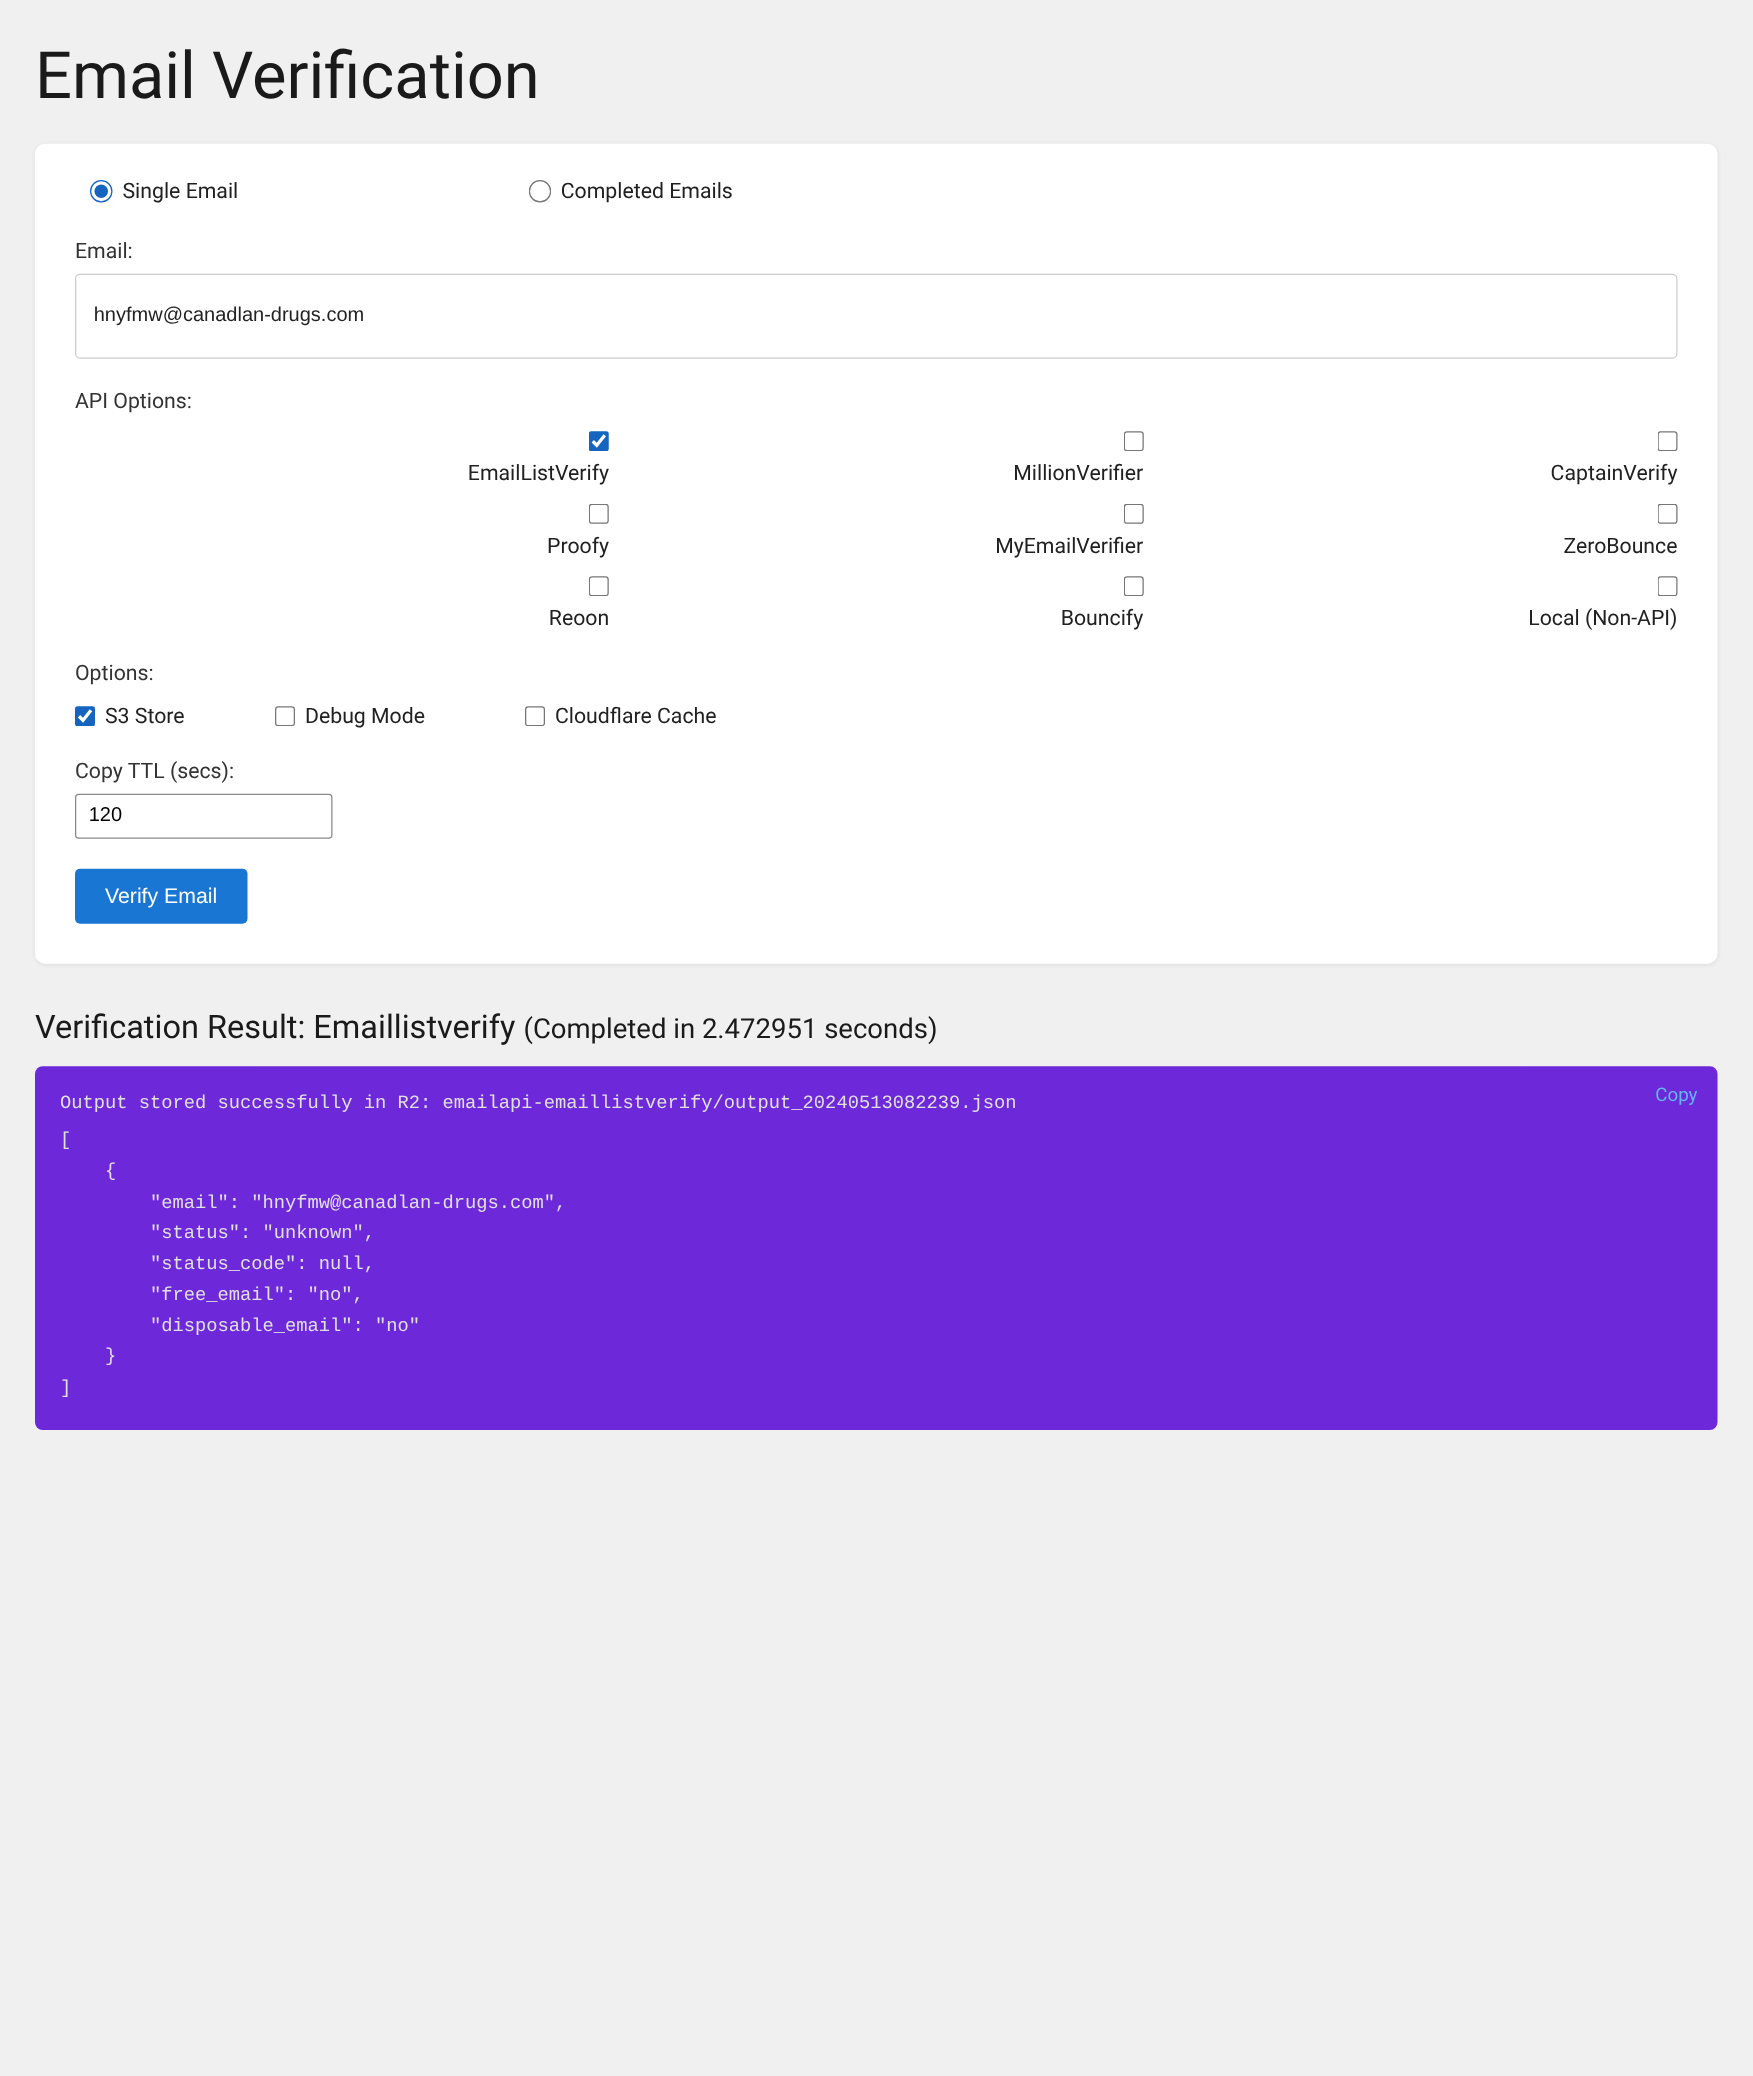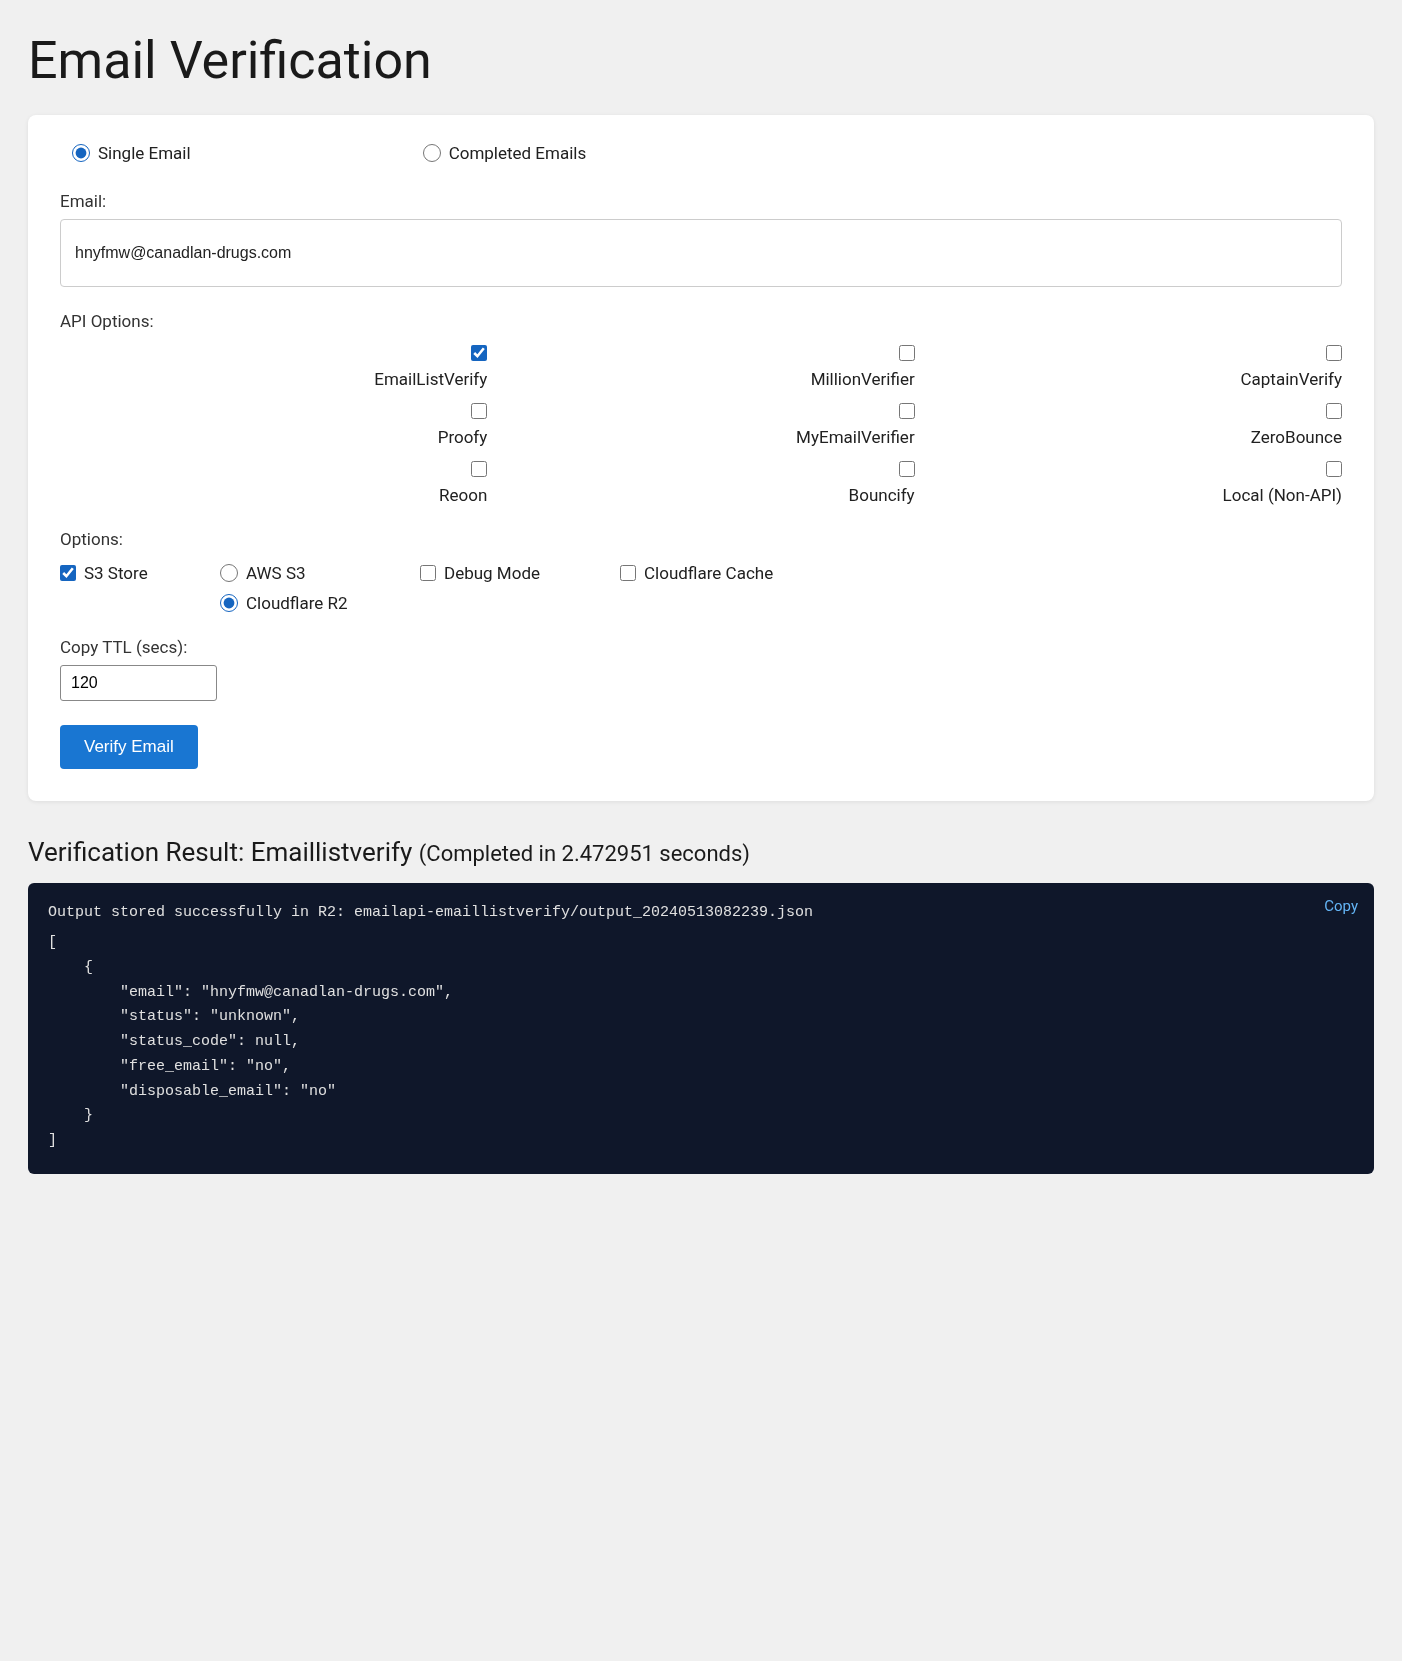--- a/index.html
+++ b/index.html
@@ -163,21 +163,21 @@
     }
 
     .cache-label {
       font-size: 17px;
       color: #333;
       margin-bottom: 8px;
       display: block;
     }
 
     .cache-input {
-      width: 157px;
+      width: 206px;
       padding: 8px 10px;
       font-size: 16px;
       border: 1px solid #888;
       border-radius: 3px;
       outline: none;
     }
 
     
     .verify-btn {
       background-color: #1976d2;
@@ -197,21 +197,21 @@
       color: #1a1a1a;
       margin-bottom: 16px;
     }
 
     .result-heading span {
       font-weight: 400;
     }
 
     
     .output-box {
-      background-color: #0f172a;
+      background-color: #6d28d9;
       border-radius: 6px;
       padding: 18px 20px 20px 20px;
       position: relative;
       font-family: 'Courier New', Courier, monospace;
       font-size: 15px;
       color: #e0e0e0;
       line-height: 1.6;
     }
 
     .output-stored-line {
@@ -319,30 +319,20 @@
   </div>
 
   
   <div class="section-gap">
     <span class="options-label">Options:</span>
     <div class="options-row">
       <div class="options-col1">
         <label class="option-item">
           <input type="checkbox" class="checkbox-input" checked="" style="">
           <span>S3 Store</span>
-        </label>
-      </div>
-      <div class="options-col2">
-        <label class="option-item">
-          <input type="radio" name="storage" class="radio-input" style="">
-          <span>AWS S3</span>
-        </label>
-        <label class="option-item">
-          <input type="radio" name="storage" class="radio-input" checked="" style="">
-          <span>Cloudflare R2</span>
         </label>
       </div>
       <div class="options-col3">
         <label class="option-item">
           <input type="checkbox" class="checkbox-input" style="">
           <span>Debug Mode</span>
         </label>
       </div>
       <div class="options-col4">
         <label class="option-item">

